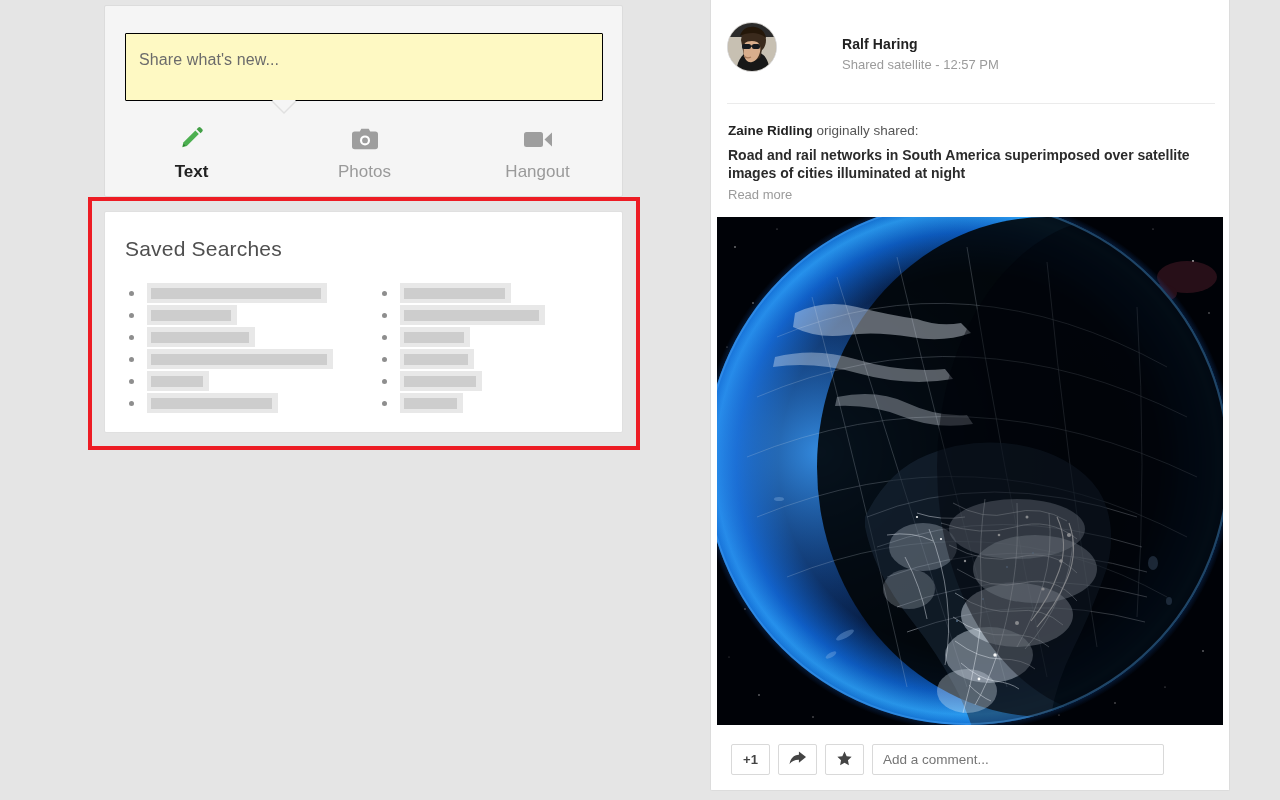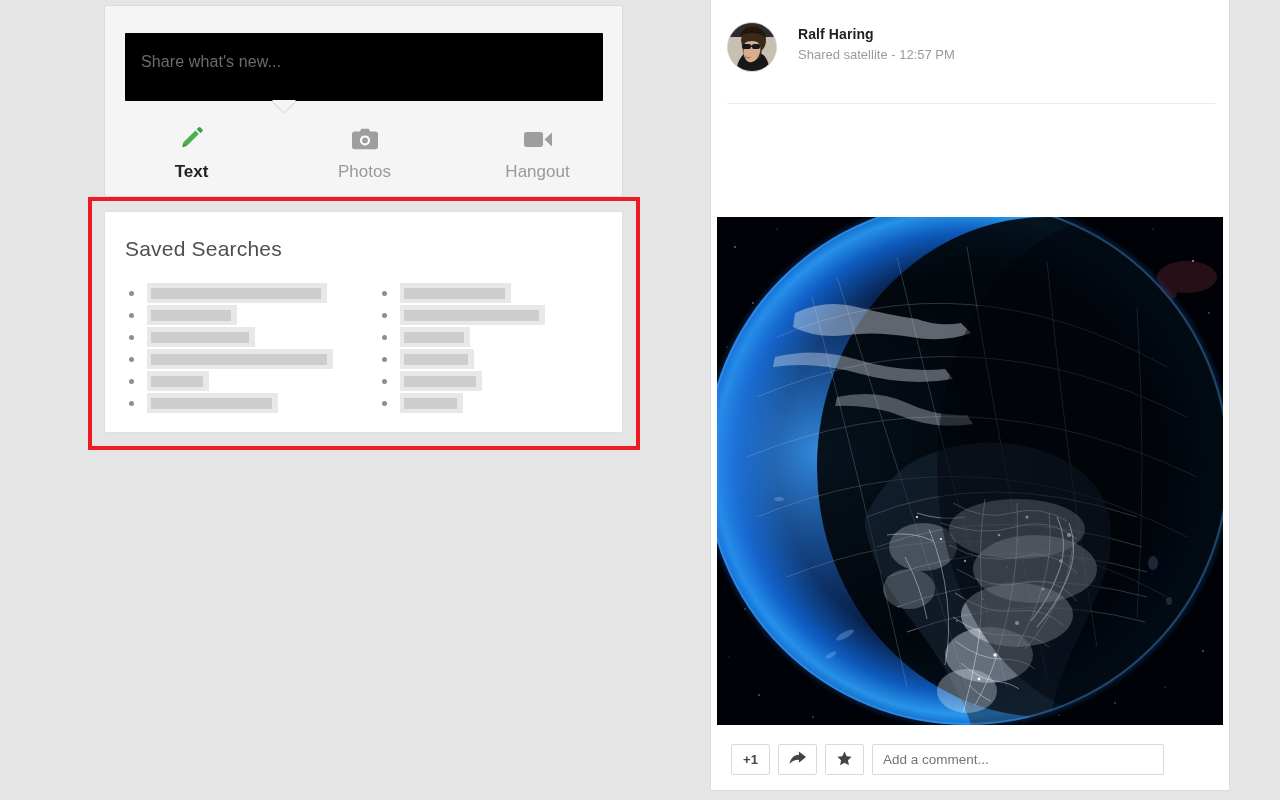--- a/index.html
+++ b/index.html
@@ -15,22 +15,22 @@
   .composer-card {
     position: absolute; left: 104px; top: 5px;
     width: 519px; height: 192px;
     background: #f5f5f5;
     border: 1px solid #dcdcdc;
     border-radius: 2px;
   }
   .composer-input {
     position: absolute; left: 20px; top: 27px;
     width: 478px; height: 68px;
-    background: #000000;
-    border: 3px solid #000000;
+    background: #fef9c3;
+    border: 1px solid #000000;
     border-radius: 1px;
   }
   .composer-placeholder {
     position: absolute; left: 13px; top: 17px;
     font-size: 16px; color: #6b6b6b;
     letter-spacing: 0.1px;
   }
   .notch-outer {
     position: absolute; left: 166px; top: 95px;
     width: 0; height: 0;
@@ -123,21 +123,21 @@
   .post-card {
     position: absolute; left: 710px; top: 0px;
     width: 520px; height: 791px;
     background: #ffffff;
     border: 1px solid #dcdcdc;
     border-top: none;
     border-radius: 0 0 2px 2px;
   }
   .post-header {
     position: absolute; left: 16px; top: 22px;
-    display: flex; align-items: flex-start;
+    display: flex; align-items: flex-end; gap: 44px;
   }
   .avatar {
     width: 50px; height: 50px; border-radius: 50%;
     overflow: hidden; flex: 0 0 auto;
     border: 1px solid #d8d8d8;
     background: #b9b2a6;
   }
   .avatar svg { display: block; }
   .post-meta { margin-left: 21px; padding-top: 4px; }
   .post-author {
@@ -354,20 +354,27 @@
         <div class="post-sub">
           <span>Shared satellite</span>
           <span>-</span>
           <span>12:57 PM</span>
         </div>
       </div>
     </div>
 
     <div class="post-divider"></div>
 
+    <div class="post-body">
+      <div class="reshare-line">
+        <span class="reshare-name">Zaine Ridling</span><span> originally shared:</span>
+      </div>
+      <div class="post-title">Road and rail networks in South America superimposed over satellite images of cities illuminated at night</div>
+      <div class="read-more">Read more</div>
+    </div>
   </div>
 
   <div class="post-image">
     <svg width="506" height="508" viewBox="0 0 506 508">
       <defs>
         <radialGradient id="atmo" cx="50%" cy="50%" r="50%">
           <stop offset="0%" stop-color="#040910"></stop>
           <stop offset="72%" stop-color="#05122a"></stop>
           <stop offset="88%" stop-color="#0d5ec4"></stop>
           <stop offset="96%" stop-color="#2a9df4"></stop>

